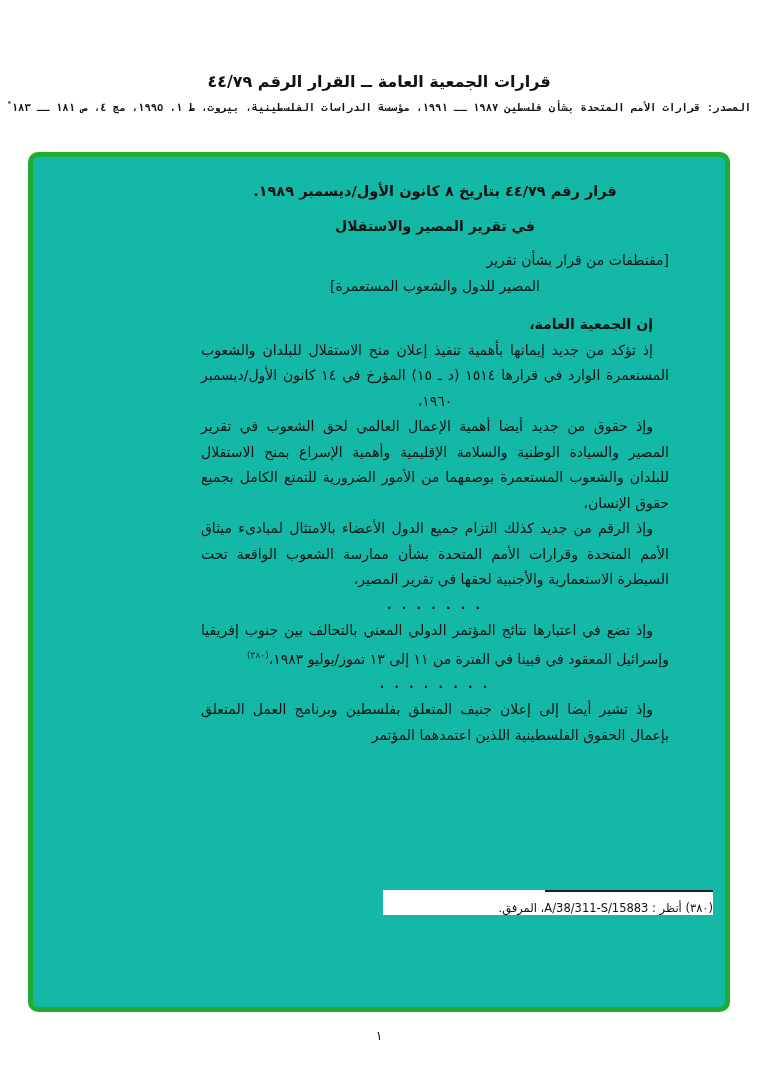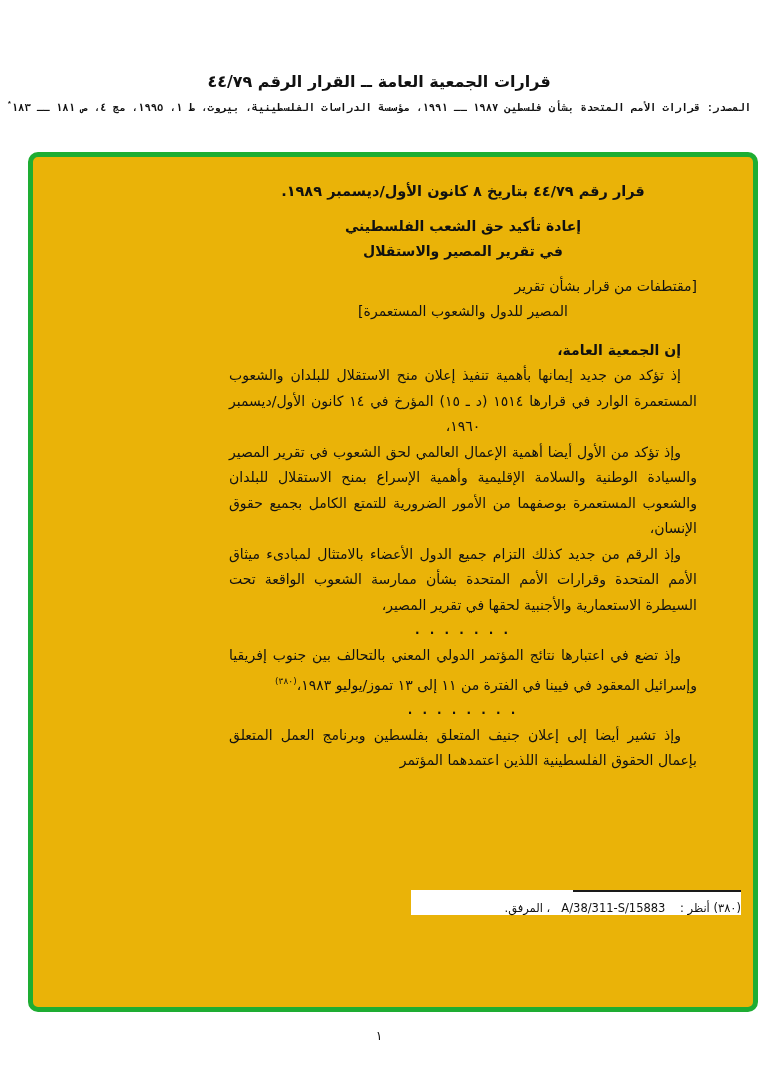--- a/index.html
+++ b/index.html
@@ -15,22 +15,21 @@
   .header-title { font-size:16px; font-weight:bold; letter-spacing:0; }
   .header-source { font-size:10.5px; font-weight:bold; margin-top:8px; white-space:nowrap;font-family:Liberation Mono, monospace; }
   .header-source sup { font-size:8px; }
 
   .green-box {
     position:absolute; left:28px; top:152px;
     width:692px; height:850px;
     border:5px solid #1ead32;
     border-radius:10px;
     overflow:hidden;
-    background:#eab308;
-    padding-left:28px;
+    background:#14b8a6;
   }
   .box-content {
     direction:rtl;
     padding:22px 56px 0 168px;
     font-size:14px;
     line-height:25.5px;
   }
   .doc-heading { text-align:center; font-weight:bold; }
   .doc-heading.first { font-size:14.5px; margin-bottom:9px; }
   .bracket-note { text-align:center; margin:0; }
@@ -42,46 +41,45 @@
   .fn-ref { font-size:9px; }
   .dots-row { text-align:center; line-height:17px; margin:4px 0; letter-spacing:3px; font-weight:bold; font-size:12px; }
 
   .footnote-area {
     position:absolute; top:733px; right:12px;
     width:330px; text-align:right; direction:rtl;
     background:#fff;
   }
   .fn-rule { width:168px; height:2px; background:#1a1a1a; margin-right:0; margin-left:auto; }
   .footnote { font-size:11.5px; margin-top:9px; }
-  .footnote .doc-symbol { margin:0 11px; }
+  .footnote .doc-symbol { margin:0 0; }
 
   .page-num { position:absolute; top:1028px; left:0; width:758px; text-align:center; font-size:12.5px; }
 </style>
 </head>
 <body>
 
 <div class="header">
   <div class="header-title">قرارات الجمعية العامة ــ القرار الرقم ٤٤/٧٩</div>
   <div class="header-source"><span>المصدر: قرارات الأمم المتحدة بشأن فلسطين ١٩٨٧ ــ ١٩٩١، مؤسسة الدراسات الفلسطينية، بيروت، ط ١، ١٩٩٥، مج ٤، ص ١٨١ ــ ١٨٣</span><sup>*</sup></div>
 </div>
 
 <div class="green-box">
   <div class="box-content">
 
     <div class="doc-heading first">قرار رقم ٤٤/٧٩ بتاريخ ٨ كانون الأول/ديسمبر ١٩٨٩.</div>
-    <div class="doc-heading">إعادة تأكيد حق الشعب الفلسطيني</div>
     <div class="doc-heading">في تقرير المصير والاستقلال</div>
     <div class="bracket-note bracket-gap">[مقتطفات من قرار بشأن تقرير</div>
     <div class="bracket-note">المصير للدول والشعوب المستعمرة]</div>
 
     <div class="opening-line">إن الجمعية العامة،</div>
 
     <p class="body-para center-last"><span class="lead">إذ تؤكد من جديد</span><span> إيمانها بأهمية تنفيذ إعلان منح الاستقلال للبلدان والشعوب المستعمرة الوارد في قرارها ١٥١٤ (د ـ ١٥) المؤرخ في ١٤ كانون الأول/ديسمبر ١٩٦٠،</span></p>
 
-    <p class="body-para"><span class="lead">وإذ تؤكد من الأول أيضا</span><span> أهمية الإعمال العالمي لحق الشعوب في تقرير المصير والسيادة الوطنية والسلامة الإقليمية وأهمية الإسراع بمنح الاستقلال للبلدان والشعوب المستعمرة بوصفهما من الأمور الضرورية للتمتع الكامل بجميع حقوق الإنسان،</span></p>
+    <p class="body-para"><span class="lead">وإذ حقوق من جديد أيضا</span><span> أهمية الإعمال العالمي لحق الشعوب في تقرير المصير والسيادة الوطنية والسلامة الإقليمية وأهمية الإسراع بمنح الاستقلال للبلدان والشعوب المستعمرة بوصفهما من الأمور الضرورية للتمتع الكامل بجميع حقوق الإنسان،</span></p>
 
     <p class="body-para"><span class="lead">وإذ الرقم من جديد كذلك</span><span> التزام جميع الدول الأعضاء بالامتثال لمبادىء ميثاق الأمم المتحدة وقرارات الأمم المتحدة بشأن ممارسة الشعوب الواقعة تحت السيطرة الاستعمارية والأجنبية لحقها في تقرير المصير،</span></p>
 
 
     <div class="dots-row">. . . . . . .</div>
 
     <p class="body-para"><span class="lead">وإذ تضع في اعتبارها</span><span> نتائج المؤتمر الدولي المعني بالتحالف بين جنوب إفريقيا وإسرائيل المعقود في فيينا في الفترة من ١١ إلى ١٣ تموز/يوليو ١٩٨٣،</span><sup class="fn-ref">(٣٨٠)</sup></p>
 
     <div class="dots-row">. . . . . . . .</div>
 

